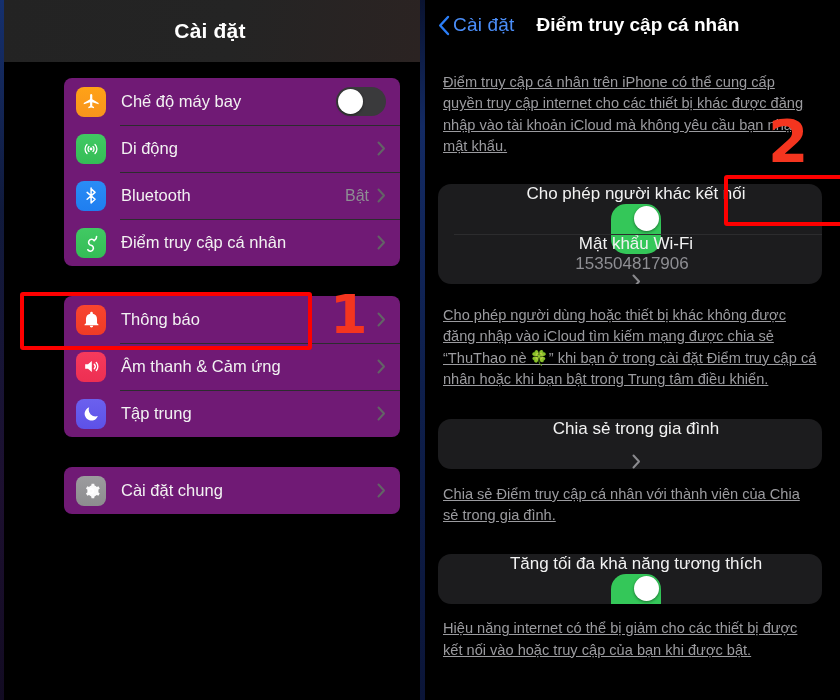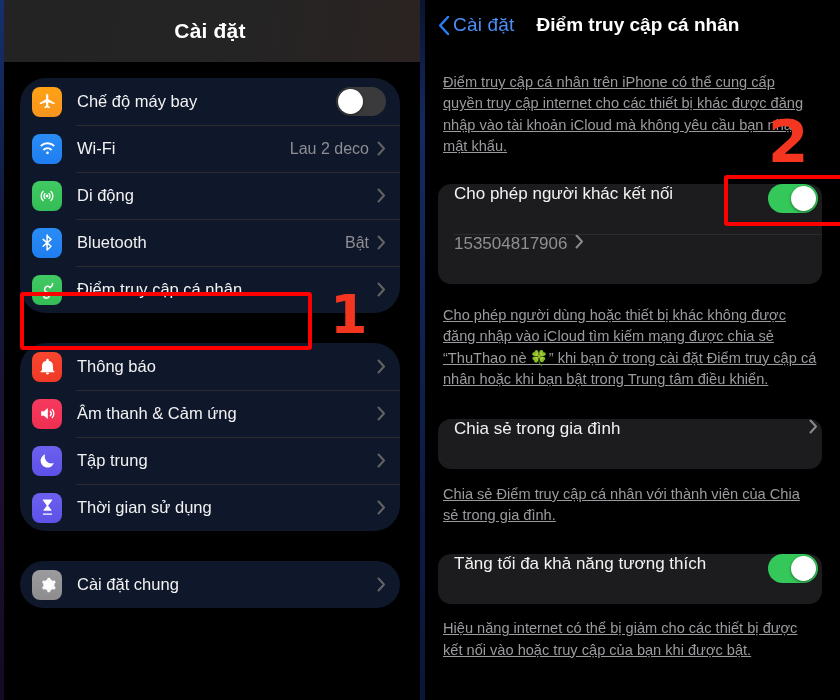--- a/index.html
+++ b/index.html
@@ -24,21 +24,21 @@
     display:flex;align-items:center;justify-content:center;
     box-sizing:border-box;
   }
   .nav-left-title{color:#fff;font-size:21px;font-weight:bold;letter-spacing:.2px;}
 
   .left-body{padding:0 20px;box-sizing:border-box;}
   .gap-16{height:16px;}
   .gap-28{height:30px;}
 
   .card{
-    background:#0f172a;border-radius:26px;overflow:hidden;
+    background:#701a75;border-radius:8px;overflow:hidden;margin-left:44px;
   }
   .row{
     display:flex;align-items:center;height:47px;padding:0 14px 0 12px;box-sizing:border-box;
     position:relative;
   }
   .row + .row::before{
     content:"";position:absolute;left:56px;right:0;top:0;height:1px;background:#2c2c2e;
   }
   .ico{
     width:30px;height:30px;border-radius:8px;flex:0 0 30px;
@@ -77,21 +77,21 @@
   }
   .back-chevron{color:#2b7ef7;margin-right:3px;display:flex;align-items:center;}
   .back-label{color:#4b8ef8;font-size:19px;letter-spacing:.2px;}
   .nav-right-title{color:#fff;font-size:19px;font-weight:bold;margin-left:22px;}
 
   .right-body{padding:0 18px;box-sizing:border-box;}
   .desc{
     color:#9b9b9f;font-size:14.6px;line-height:1.47;padding:0 5px;margin:14px 0 0 0;text-decoration:underline;
   }
   .card-r{background:#1c1c1e;border-radius:13px;overflow:hidden;}
-  .row-r{display:flex;height:50px;padding:0 4px 0 16px;box-sizing:border-box;position:relative;}
+  .row-r{display:flex;align-items:center;height:50px;padding:0 4px 0 16px;box-sizing:border-box;position:relative;flex-direction:column;}
   .row-r + .row-r::before{content:"";position:absolute;left:16px;right:0;top:0;height:1px;background:#2c2c2e;}
   .row-r .row-label{font-size:17px;}
 </style>
 </head>
 <body>
 
 <div class="screen">
 
   <div class="panel-left">
     <div class="edge-left"></div>
@@ -111,34 +111,20 @@
             <svg width="19" height="19" viewBox="0 0 24 24" fill="#fff">
                 <path d="M21 15.5v-1.6l-8-4.6V4.2c0-.9-.6-1.7-1.4-1.7s-1.4.8-1.4 1.7v5.1l-8 4.6v1.6l8-2.4v4.6l-2.2 1.4v1.3l3.6-.9 3.6.9v-1.3L13 17.7v-4.6l8 2.4z"></path>
               </svg>
           </div>
           <div class="row-label">Chế độ máy bay</div>
           <div class="toggle off">
               <div class="knob"></div>
             </div>
         </div>
 
-        <div class="row">
-          <div class="ico" style="background:linear-gradient(180deg,#2a8cf5,#1f7ef0);">
-            <svg width="19" height="19" viewBox="0 0 24 24" fill="#fff">
-                <path d="M12 19.2a1.7 1.7 0 100-3.4 1.7 1.7 0 000 3.4zM12 13c1.7 0 3.2.6 4.4 1.7l1.6-1.7A9 9 0 0012 10.5a9 9 0 00-6 2.5l1.6 1.7A6.4 6.4 0 0112 13zM12 6.6c3 0 5.7 1.2 7.7 3.1L21.3 8A13 13 0 0012 4.2 13 13 0 002.7 8l1.6 1.7A11 11 0 0112 6.6z"></path>
-              </svg>
-          </div>
-          <div class="row-label">Wi-Fi</div>
-          <div class="row-value">Lau 2 deco</div>
-          <div class="chev">
-              <svg width="9" height="15" viewBox="0 0 9 15">
-                <polyline points="1.5,1.5 7,7.5 1.5,13.5" fill="none" stroke="#636366" stroke-width="2" stroke-linecap="round" stroke-linejoin="round"></polyline>
-              </svg>
-            </div>
-        </div>
 
         <div class="row">
           <div class="ico" style="background:linear-gradient(180deg,#41c963,#34bd56);">
             <svg width="20" height="20" viewBox="0 0 24 24" fill="none" stroke="#fff" stroke-width="1.6" stroke-linecap="round">
                 <path d="M7.2 6.6a7.5 7.5 0 000 10.8M16.8 6.6a7.5 7.5 0 010 10.8M9.6 9.1a4 4 0 000 5.8M14.4 9.1a4 4 0 010 5.8"></path>
                 <circle cx="12" cy="12" r="1.7" fill="#fff" stroke="none"></circle>
               </svg>
           </div>
           <div class="row-label">Di động</div>
           <div class="chev">
@@ -220,33 +206,20 @@
               </svg>
           </div>
           <div class="row-label">Tập trung</div>
           <div class="chev">
               <svg width="9" height="15" viewBox="0 0 9 15">
                 <polyline points="1.5,1.5 7,7.5 1.5,13.5" fill="none" stroke="#636366" stroke-width="2" stroke-linecap="round" stroke-linejoin="round"></polyline>
               </svg>
             </div>
         </div>
 
-        <div class="row">
-          <div class="ico" style="background:linear-gradient(180deg,#6b60ee,#5d51e8);">
-            <svg width="19" height="19" viewBox="0 0 24 24" fill="#fff">
-                <path d="M7 3h10v1.2L12.9 9.4v.4L17 15v1.2H7V15l4.1-5.2v-.4L7 4.2zM6.2 2h11.6v1.6H6.2zM6.2 19.5h11.6v1.6H6.2z"></path>
-              </svg>
-          </div>
-          <div class="row-label">Thời gian sử dụng</div>
-          <div class="chev">
-              <svg width="9" height="15" viewBox="0 0 9 15">
-                <polyline points="1.5,1.5 7,7.5 1.5,13.5" fill="none" stroke="#636366" stroke-width="2" stroke-linecap="round" stroke-linejoin="round"></polyline>
-              </svg>
-            </div>
-        </div>
 
       </div>
 
       <div class="gap-28"></div>
 
       <div class="card">
         <div class="row">
           <div class="ico" style="background:linear-gradient(180deg,#9c9c9e,#8d8d8f);">
             <svg width="20" height="20" viewBox="0 0 24 24" fill="#fff">
                 <path d="M12 8.3a3.7 3.7 0 100 7.4 3.7 3.7 0 000-7.4zm0 5.6a1.9 1.9 0 110-3.8 1.9 1.9 0 010 3.8z"></path>
@@ -288,20 +261,21 @@
       <div style="height:26px;"></div>
 
       <div class="card-r">
         <div class="row-r">
           <div class="row-label">Cho phép người khác kết nối</div>
           <div class="toggle on">
               <div class="knob"></div>
             </div>
         </div>
         <div class="row-r">
+          <div class="row-label">Mật khẩu Wi-Fi</div>
           <div class="row-value" style="font-size:17px;">153504817906</div>
           <div class="chev">
               <svg width="9" height="15" viewBox="0 0 9 15">
                 <polyline points="1.5,1.5 7,7.5 1.5,13.5" fill="none" stroke="#8a8a8e" stroke-width="2" stroke-linecap="round" stroke-linejoin="round"></polyline>
               </svg>
             </div>
         </div>
       </div>
 
       <div class="desc" style="margin-top:21px;">Cho phép người dùng hoặc thiết bị khác không được đăng nhập vào iCloud tìm kiếm mạng được chia sẻ “ThuThao nè 🍀” khi bạn ở trong cài đặt Điểm truy cập cá nhân hoặc khi bạn bật trong Trung tâm điều khiển.</div>

